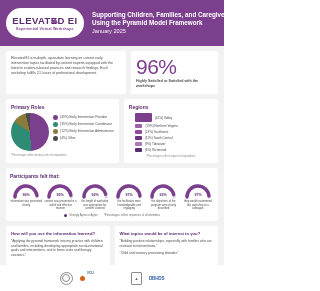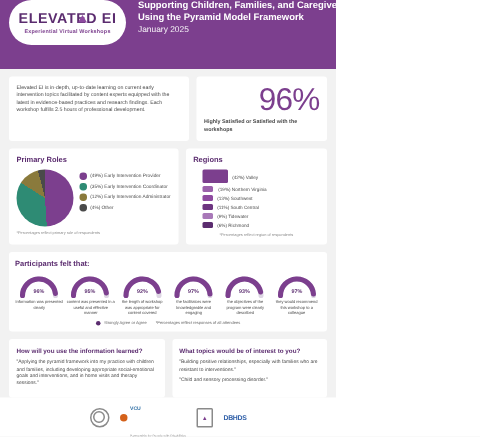--- a/index.html
+++ b/index.html
@@ -8,21 +8,21 @@
     background:#ffffff;
     font-family:"Liberation Sans",sans-serif;
     color:#3a3a3a;
     -webkit-font-smoothing:antialiased;
   }
   .page{position:relative;width:224px;height:291px;background:#f2f2f2;}
 
   
   .header{
     position:relative;height:46px;background:#7c3f8e;
-    display:flex;padding:0 6px;box-sizing:border-box;
+    display:flex;align-items:center;padding:0 6px;box-sizing:border-box;
   }
   .logo-box{
     width:78px;height:30px;background:#ffffff;border-radius:15px;
     display:flex;flex-direction:column;align-items:center;justify-content:center;
     flex:0 0 auto;position:relative;overflow:hidden;
   }
   .logo-main{
     font-size:9.5px;font-weight:bold;letter-spacing:.4px;color:#5b2c6f;
     line-height:10px;white-space:nowrap;position:relative;
   }
@@ -33,21 +33,21 @@
   }
   .logo-sub{
     font-size:3.6px;font-weight:bold;color:#7c3f8e;letter-spacing:.15px;
     white-space:nowrap;margin-top:1px;
   }
   .header-text{margin-left:8px;color:#ffffff;}
   .h-l1,.h-l2{font-size:6.3px;font-weight:bold;line-height:7.6px;white-space:nowrap;}
   .h-l3{font-size:5.6px;line-height:8px;margin-top:1px;opacity:.95;}
 
   
-  .card{background:#ffffff;border-radius:2px;box-sizing:border-box;align-items:flex-end;}
+  .card{background:#ffffff;border-radius:2px;box-sizing:border-box;}
   .row{display:flex;gap:5px;padding:0 6px;box-sizing:border-box;}
 
   .intro-row{margin-top:5px;align-items:stretch;}
   .intro{flex:1 1 58%;padding:5px 5px 4px 5px;}
   .intro p{margin:0;font-size:3.5px;line-height:5px;color:#4a4a4a;text-align:left;}
   .stat{flex:1 1 42%;padding:5px 5px;display:flex;flex-direction:column;justify-content:center;}
   .stat-num{font-size:21px;line-height:21px;font-weight:normal;color:#7c3f8e;letter-spacing:-.5px;}
   .stat-cap{font-size:3.6px;line-height:5px;color:#4a4a4a;margin-top:2px;font-weight:bold;}
 
   .mid-row{margin-top:5px;align-items:stretch;}

